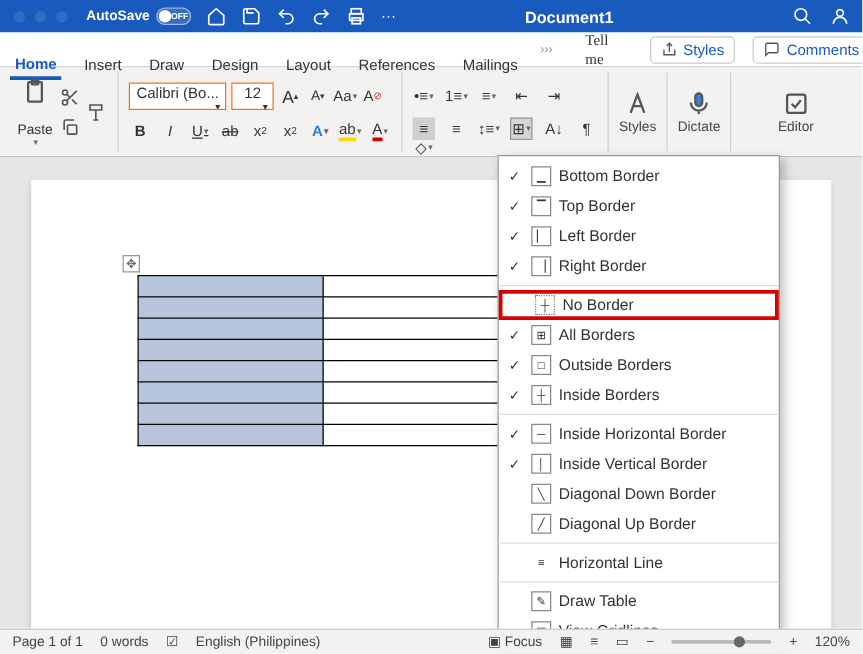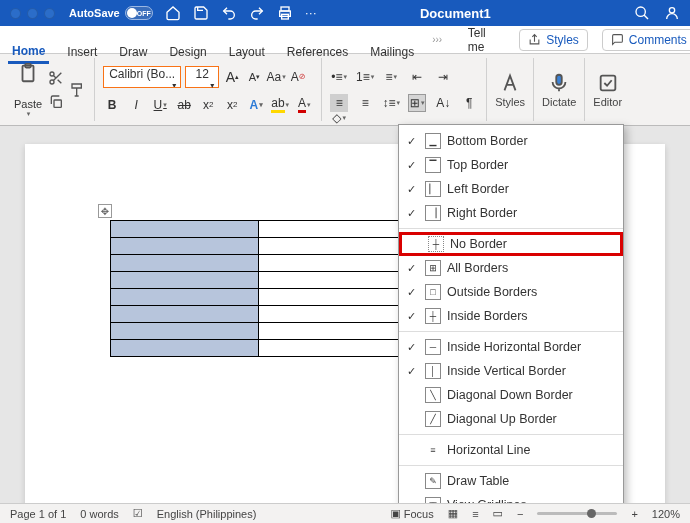--- a/index.html
+++ b/index.html
@@ -124,21 +124,21 @@
 
 <div class="ribtabs">
   <span class="tab active">Home</span>
   <span class="tab">Insert</span>
   <span class="tab">Draw</span>
   <span class="tab">Design</span>
   <span class="tab">Layout</span>
   <span class="tab">References</span>
   <span class="tab">Mailings</span>
   <span style="color:#999; font-size:10px;">›››</span>
-  <span style="display:flex; align-items:center; gap:3px;">
+  <span style="display:flex; align-items:center; gap:3px;font-family:Liberation Serif, serif;">
     <svg width="14" height="14" viewBox="0 0 24 24" fill="none" stroke="#888" stroke-width="2">
         <path d="M9 18h6M10 21h4M12 3a6 6 0 0 0-4 10c1 1 2 2 2 3h4c0-1 1-2 2-3a6 6 0 0 0-4-10z"></path>
       </svg>
     <span>Tell me</span>
   </span>
   <span class="spacer"></span>
   <span class="sharebtn">
     <svg width="13" height="13" viewBox="0 0 24 24" fill="none" stroke="#185abd" stroke-width="2">
         <path d="M4 12v8h16v-8M12 3v13M8 7l4-4 4 4"></path>
       </svg>
@@ -245,21 +245,21 @@
   </div>
   <div class="group">
     <div class="side-big">
       <svg viewBox="0 0 24 24" fill="#3b82d6" stroke="#3b82d6" stroke-width="2">
           <rect x="9" y="3" width="6" height="11" rx="3"></rect>
           <path d="M5 11a7 7 0 0 0 14 0M12 18v3" fill="none"></path>
         </svg>
       <span>Dictate</span>
     </div>
   </div>
-  <div class="group" style="border-right:none;">
+  <div class="group" style="border-right:none;margin-left:29px;">
     <div class="side-big">
       <svg viewBox="0 0 24 24" fill="none" stroke="#3b82d6" stroke-width="2">
           <rect x="4" y="4" width="16" height="16" rx="2"></rect>
           <path d="m8 12 3 3 5-6"></path>
         </svg>
       <span>Editor</span>
     </div>
   </div>
 </div>
 

